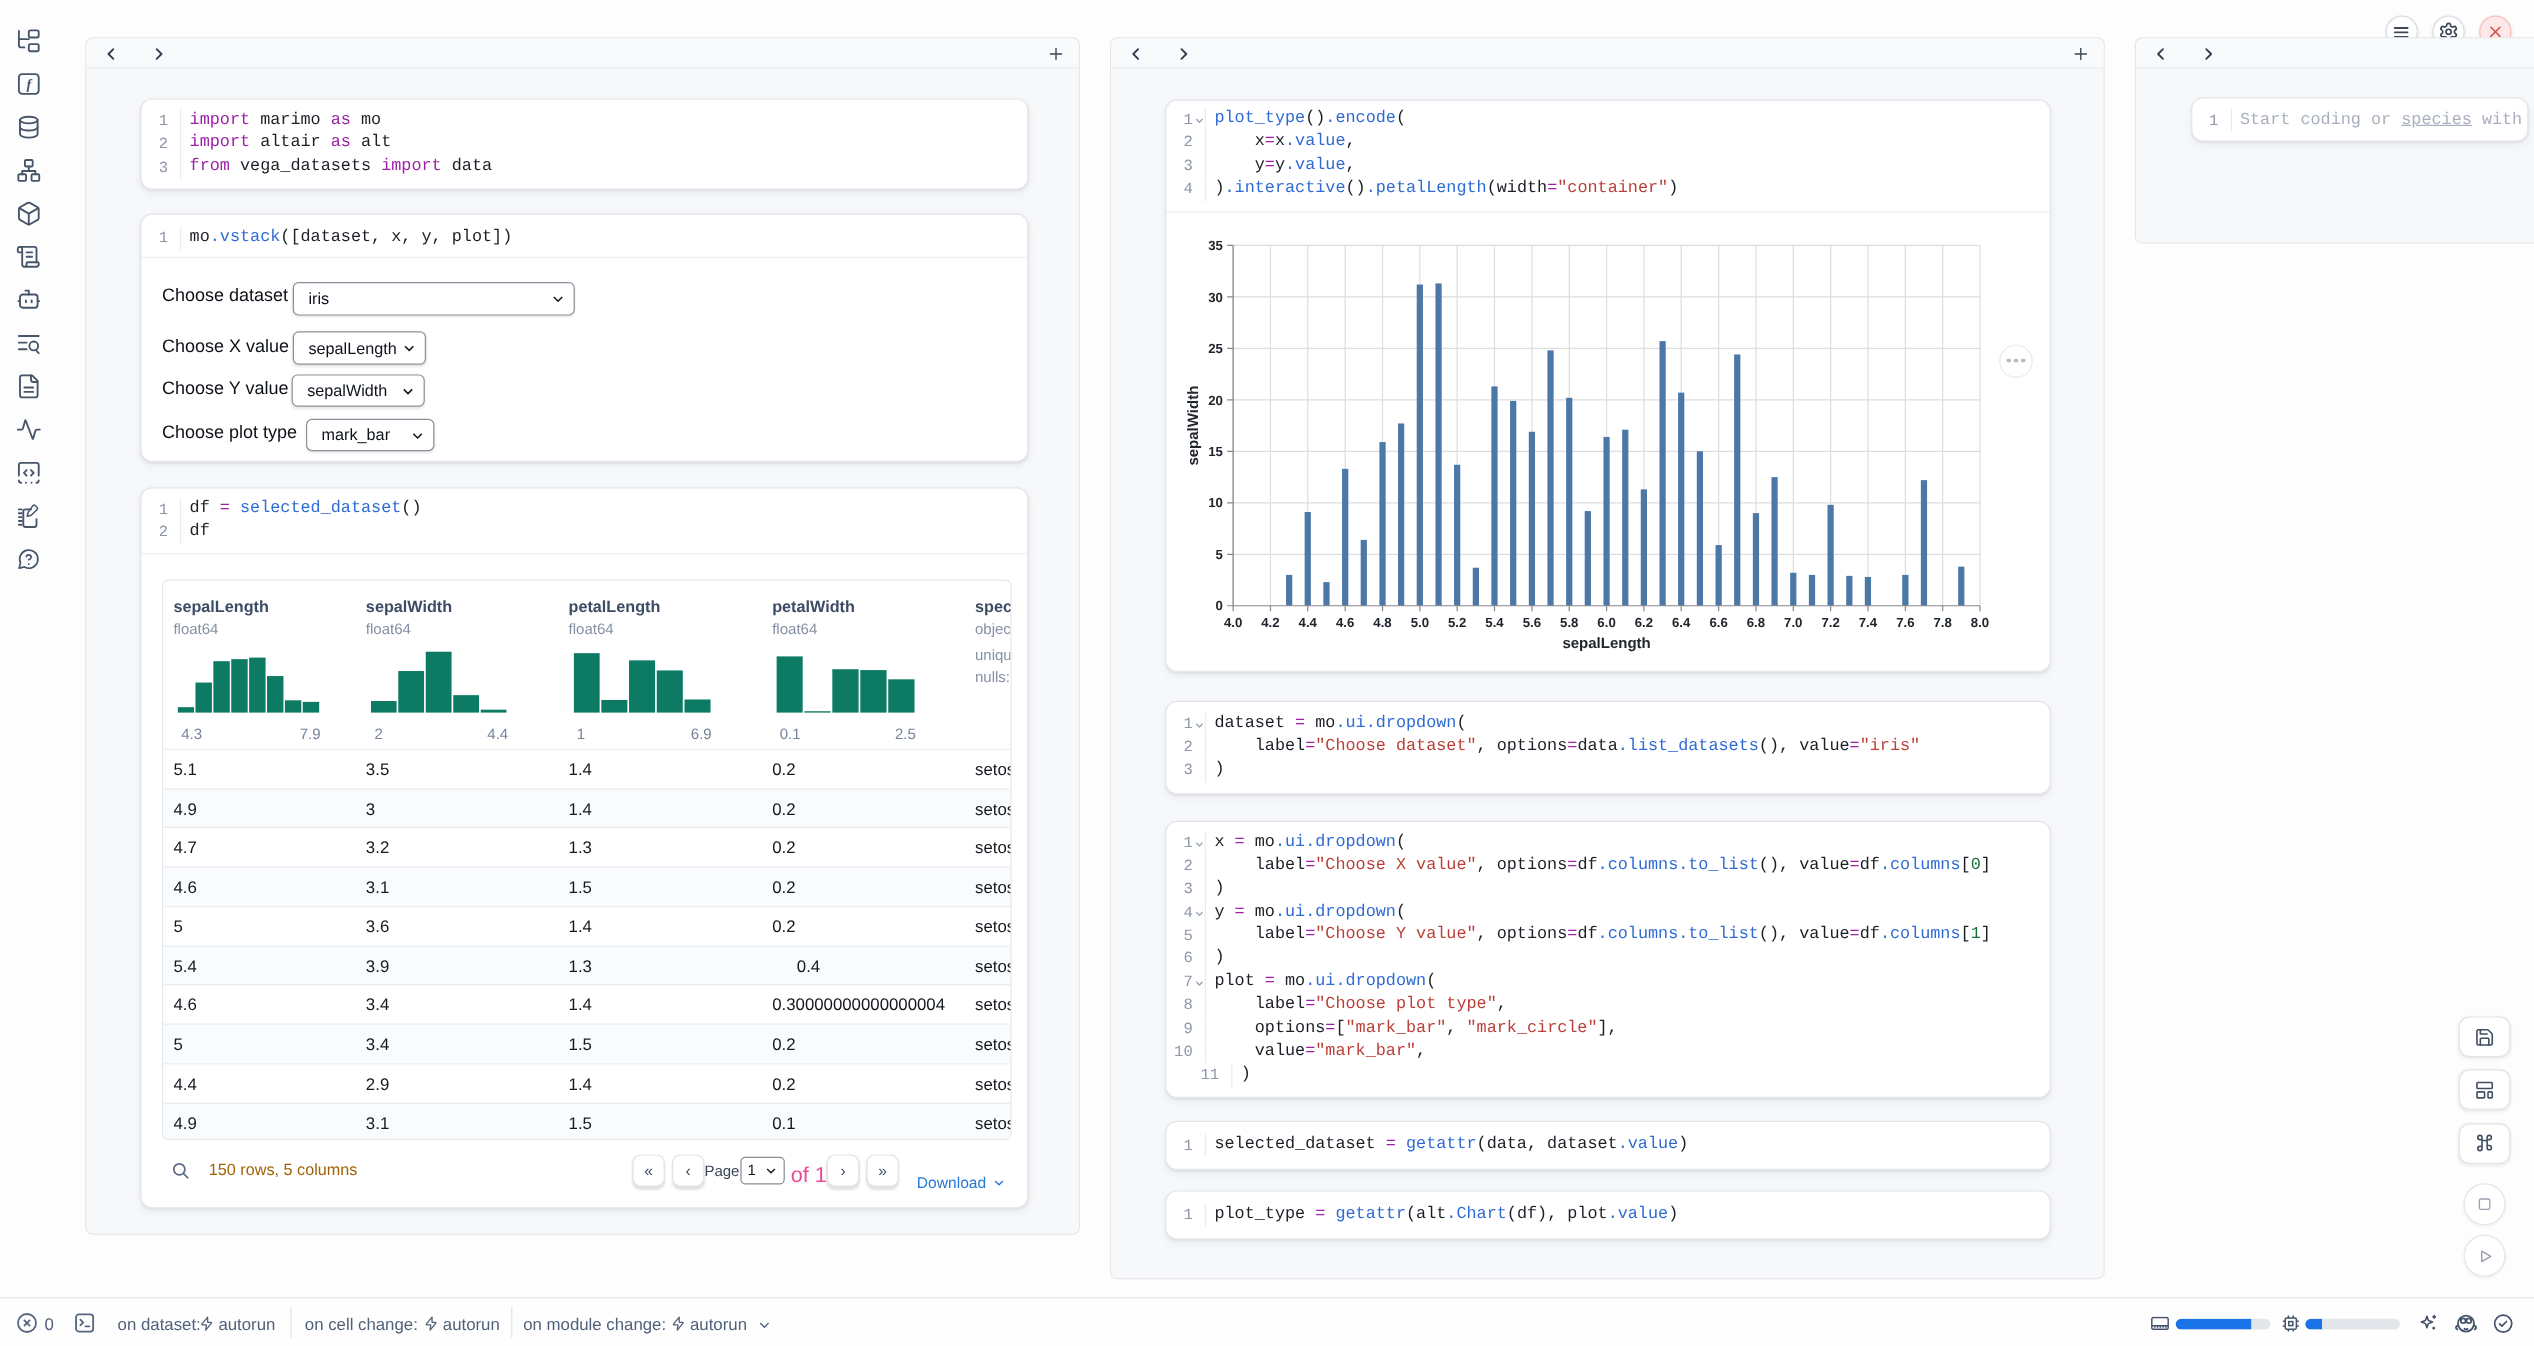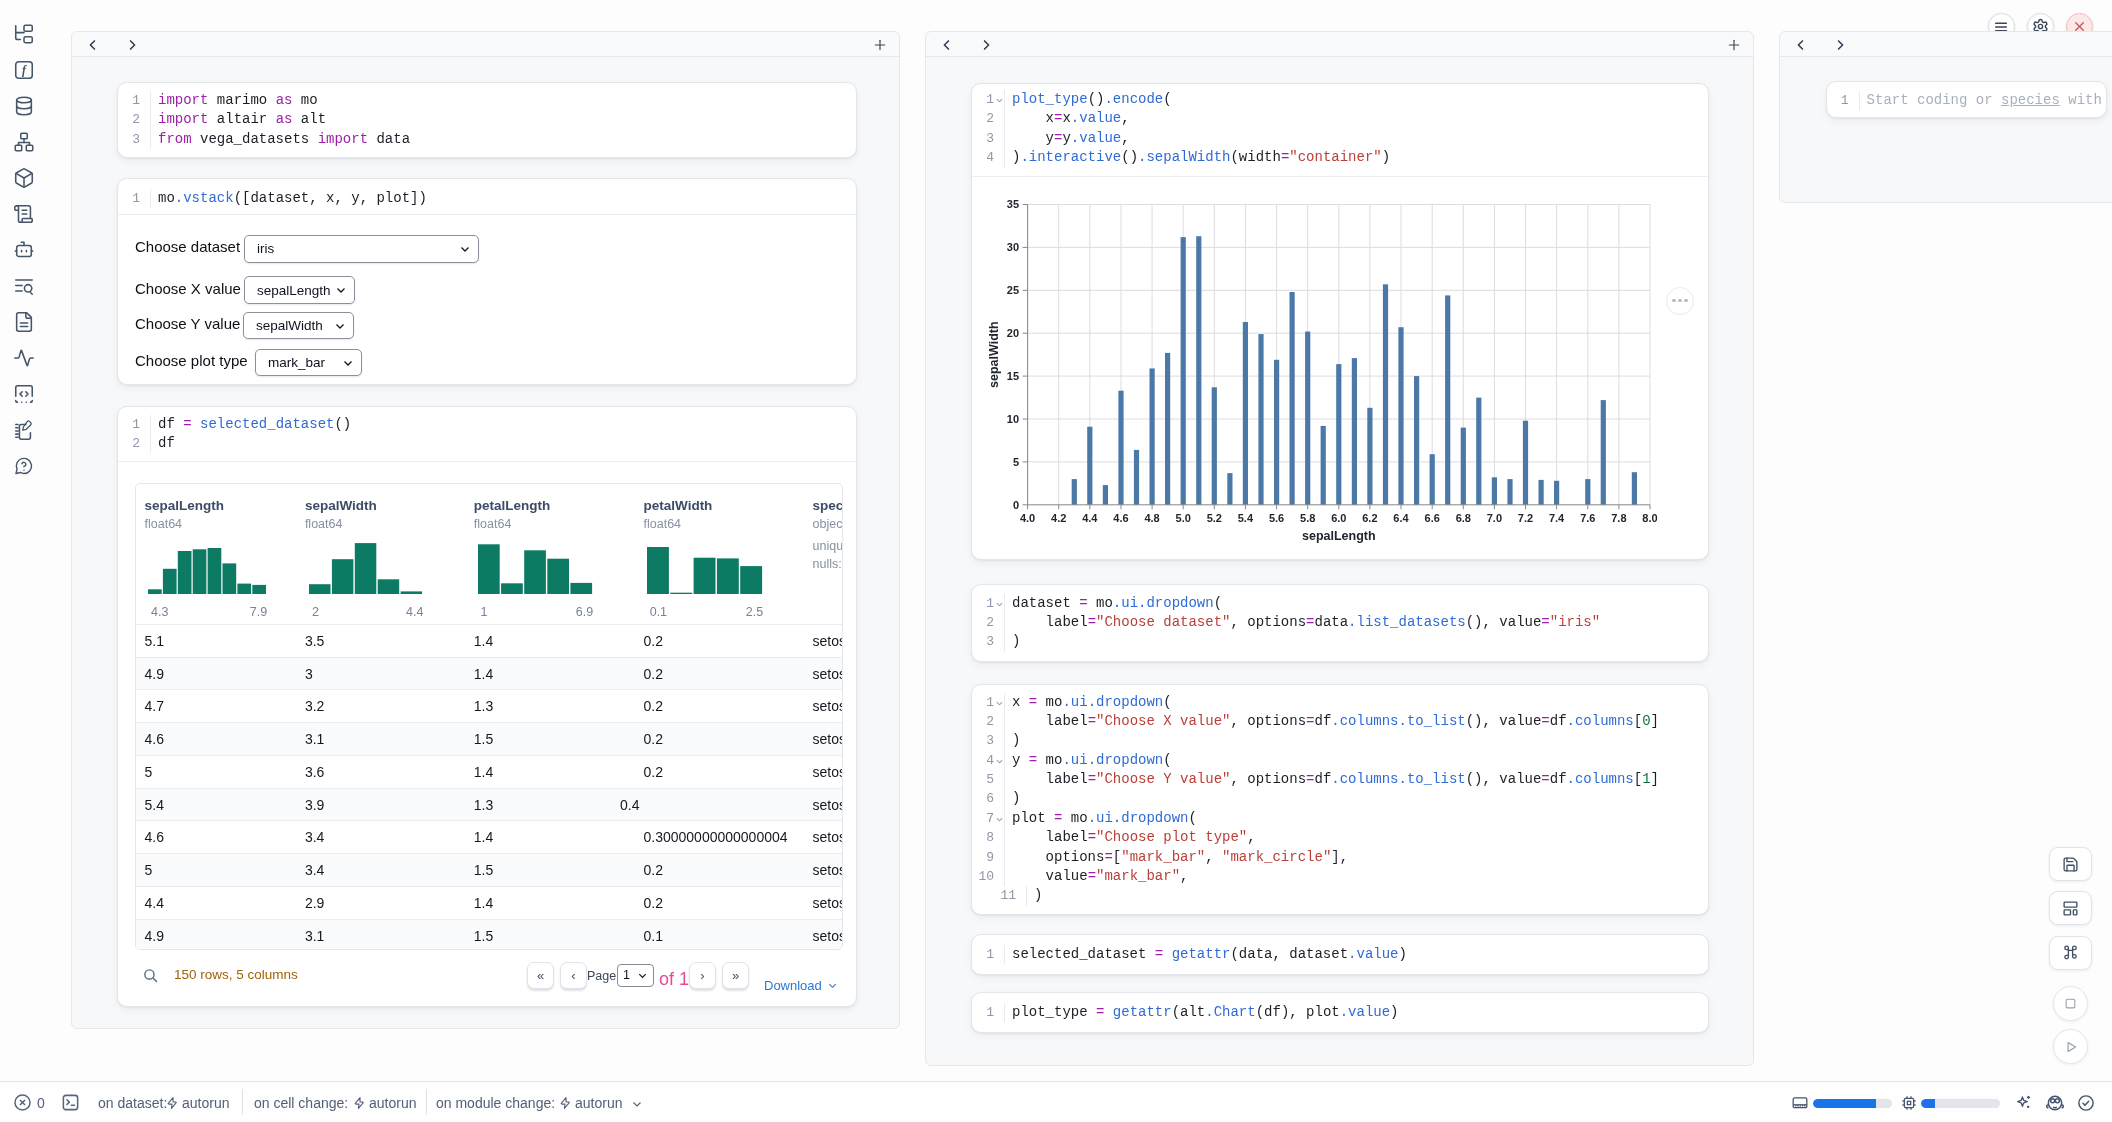--- a/index.html
+++ b/index.html
@@ -330,21 +330,21 @@
               <span style="left:8.5px">5</span>
               <span style="left:168.9px">3.6</span>
               <span style="left:337.8px">1.4</span>
               <span style="left:507.5px">0.2</span>
               <span style="left:676.5px">setosa</span>
             </div>
             <div class="trow" style="top:303.8px;height:32.75px;background:#fafbfc;">
               <span style="left:8.5px">5.4</span>
               <span style="left:168.9px">3.9</span>
               <span style="left:337.8px">1.3</span>
-              <span style="left:484px">0.4</span>
+              <span style="left:528px">0.4</span>
               <span style="left:676.5px">setosa</span>
             </div>
             <div class="trow" style="top:336.5px;height:32.75px;">
               <span style="left:8.5px">4.6</span>
               <span style="left:168.9px">3.4</span>
               <span style="left:337.8px">1.4</span>
               <span style="left:507.5px">0.30000000000000004</span>
               <span style="left:676.5px">setosa</span>
             </div>
             <div class="trow" style="top:369.2px;height:32.75px;background:#fafbfc;">
@@ -424,21 +424,21 @@
           <div class="crow">
             <span class="g" style="width:33px">2</span>
             <span class="t">    x<span class="k">=</span>x<span class="b">.value</span>,</span>
           </div>
           <div class="crow">
             <span class="g" style="width:33px">3</span>
             <span class="t">    y<span class="k">=</span>y<span class="b">.value</span>,</span>
           </div>
           <div class="crow">
             <span class="g" style="width:33px">4</span>
-            <span class="t">)<span class="b">.interactive</span>()<span class="b">.sepalWidth</span>(width<span class="k">=</span><span class="s">"container"</span>)</span>
+            <span class="t">)<span class="b">.interactive</span>()<span class="b">.petalLength</span>(width<span class="k">=</span><span class="s">"container"</span>)</span>
           </div>
         </div>
   <div class="out outsep" style="height:383px">
           <svg width="737" height="383" style="position:absolute;left:0;top:0">
             <line x1="55.6" y1="27.5" x2="55.6" y2="327.8" stroke="#ddd" stroke-width="1"></line>
             <line x1="86.7" y1="27.5" x2="86.7" y2="327.8" stroke="#ddd" stroke-width="1"></line>
             <line x1="117.8" y1="27.5" x2="117.8" y2="327.8" stroke="#ddd" stroke-width="1"></line>
             <line x1="149.0" y1="27.5" x2="149.0" y2="327.8" stroke="#ddd" stroke-width="1"></line>
             <line x1="180.1" y1="27.5" x2="180.1" y2="327.8" stroke="#ddd" stroke-width="1"></line>
             <line x1="211.2" y1="27.5" x2="211.2" y2="327.8" stroke="#ddd" stroke-width="1"></line>

